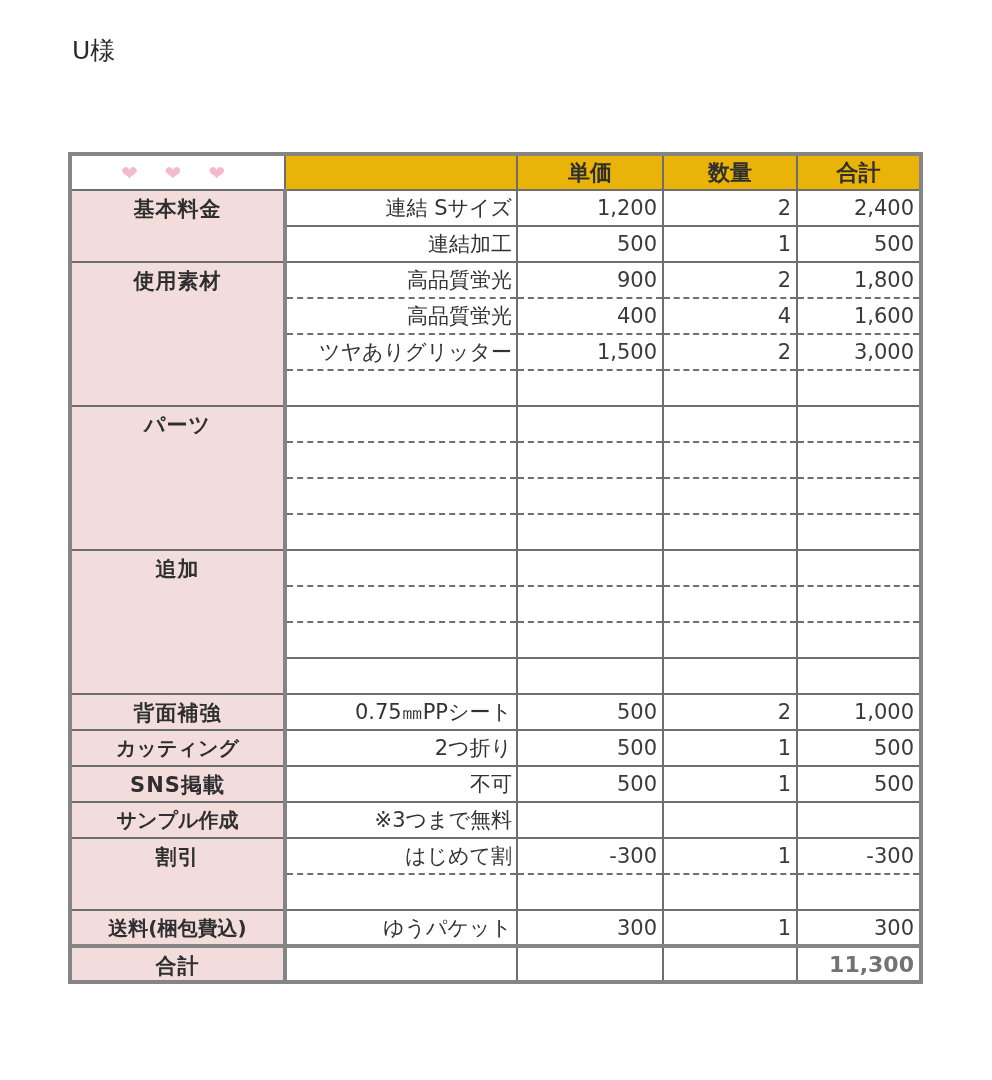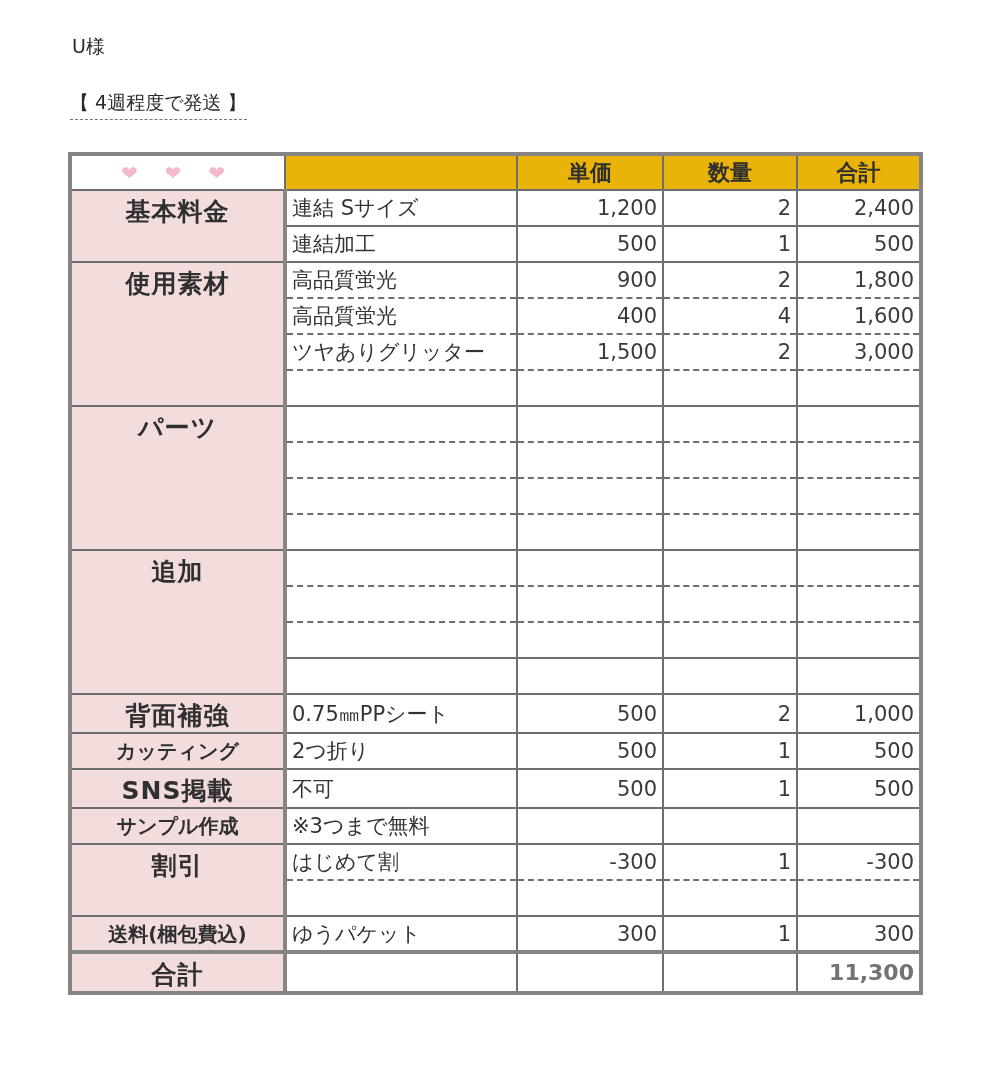--- a/index.html
+++ b/index.html
@@ -14,21 +14,21 @@
     }
     .page {
       position: relative;
       width: 992px;
       height: 1080px;
     }
     .customer {
       position: absolute;
       left: 72px;
       top: 34px;
-      font-size: 19px;
+      font-size: 25px;
       font-weight: normal;
       color: #2a2a2a;
       letter-spacing: 0px;
     }
     .shipping {
       position: absolute;
       left: 70px;
       top: 90px;
       font-size: 19px;
       color: #2a2a2a;
@@ -77,26 +77,26 @@
       letter-spacing: 10px;
     }
     table.quote td.cat {
       background: #f2dcdc;
       font-weight: bold;
       text-align: center;
       vertical-align: top;
       padding-top: 4px;
       border-right: 4px solid #858585;
       color: #2f2f2f;
-      font-size: 25px;
+      font-size: 21px;
       letter-spacing: 1px;
     }
     table.quote td.cat.tight { letter-spacing: 0px; font-size: 20px; }
     table.quote td.item {
-      text-align: left;
+      text-align: right;
       color: #333333;
       font-weight: normal;
       padding-left: 5px;
     }
     table.quote td.num {
       text-align: right;
       color: #3a3a3a;
       padding-right: 5px;
     }
     table.quote tr.dash-bottom td.line { border-bottom: 2px dashed #6e6e6e; }
@@ -106,21 +106,20 @@
       font-weight: bold;
       color: #737373;
       font-size: 22px;
     }
   </style>
 </head>
 <body>
 
 <div class="page">
   <div class="customer">U様</div>
-  <div class="shipping">【 4週程度で発送 】</div>
 
   <table class="quote">
     <colgroup>
       <col class="c-cat">
         <col class="c-item">
         <col class="c-price">
         <col class="c-qty">
         <col class="c-total">
     </colgroup>
     <thead>

